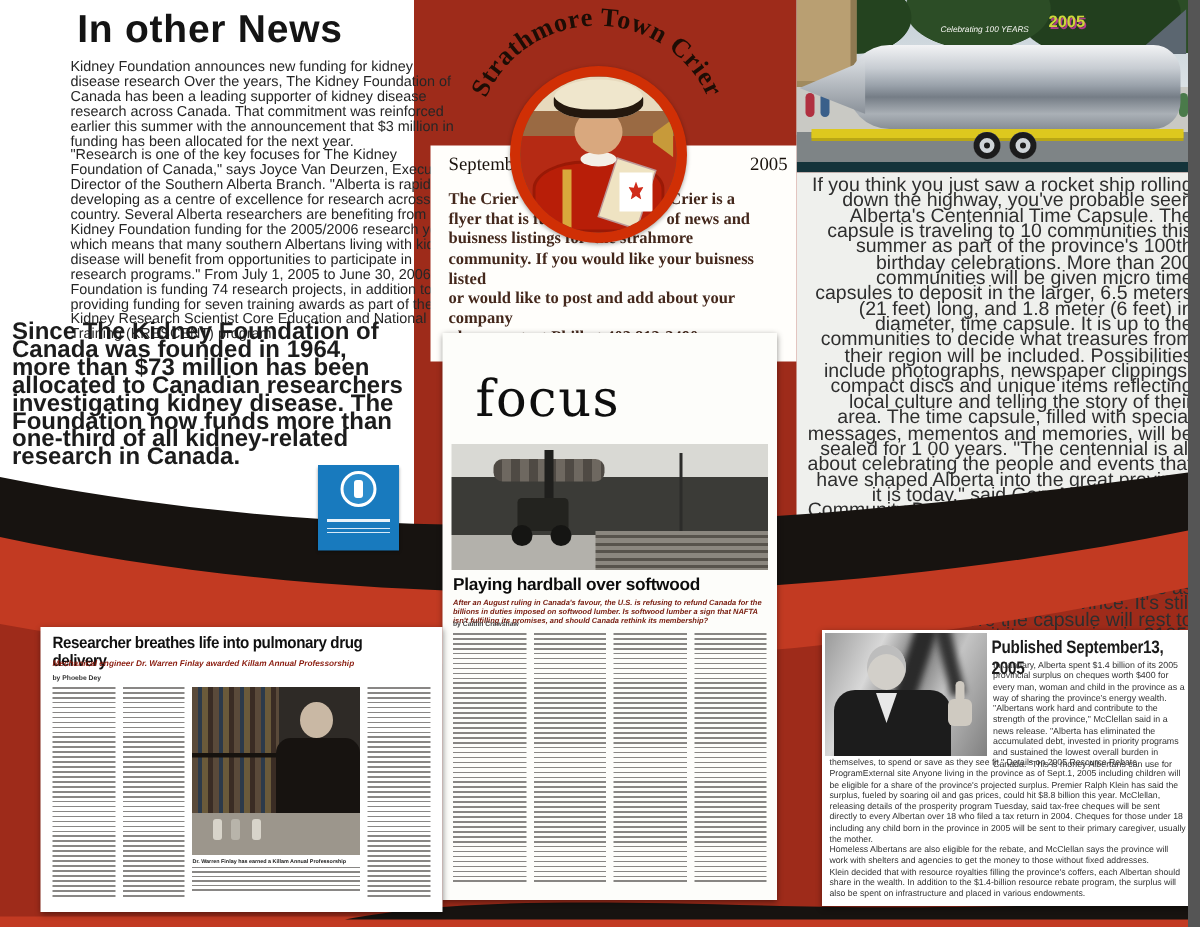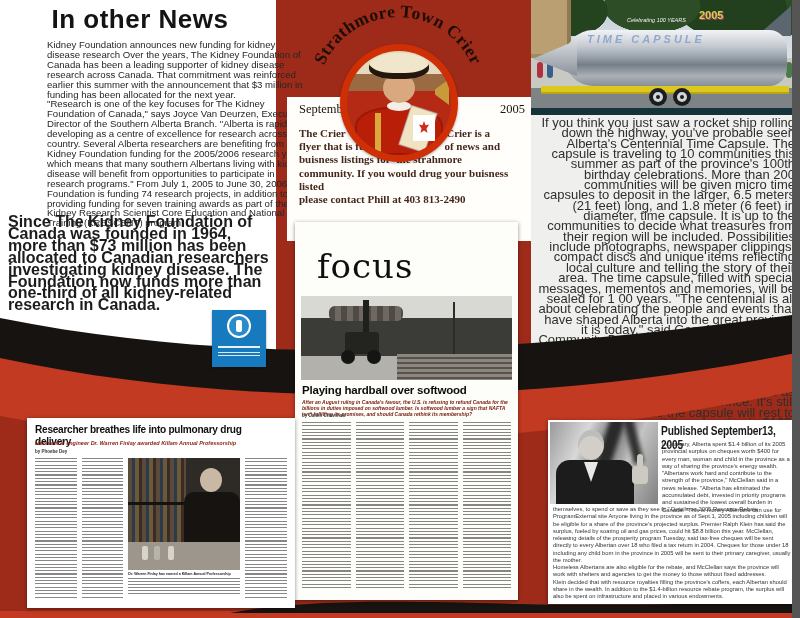--- a/index.html
+++ b/index.html
@@ -199,21 +199,20 @@
     <div class="p2"></div>
     <div class="p3"></div>
     <div class="p4"></div>
     <div class="cap-road"></div>
     <div class="cap-trailer"></div>
     <div class="wheel w1"></div>
     <div class="wheel w2"></div>
     <div class="cap-fin"></div>
     <div class="cap-body"></div>
     <div class="cap-nose"></div>
-    <div class="cap-label">TIME CAPSULE</div>
     <div class="cap-celeb">Celebrating 100 YEARS</div>
     <div class="cap-2005">2005</div>
     <div class="cap-strip"></div>
   </div>
 
   <div class="abs cap-article">
     <div class="txt">If you think you just saw a rocket ship rolling down the highway, you've probable seen Alberta's Centennial Time Capsule. The capsule is traveling to 10 communities this summer as part of the province's 100th birthday celebrations. More than 200 communities will be given micro time capsules to deposit in the larger, 6.5 meters (21 feet) long, and 1.8 meter (6 feet) in diameter, time capsule. It is up to the communities to decide what treasures from their region will be included. Possibilities include photographs, newspaper clippings, compact discs and unique items reflecting local culture and telling the story of their area. The time capsule, filled with special messages, mementos and memories, will be sealed for 1 00 years. "The centennial is all about celebrating the people and events that have shaped Alberta into the great province it is today," said Gary Mar, Minister of Community Development responsible for the Alberta Centennial. "The Centennial Time Capsule will capture the memories and legacies of this generation to share with the next century of Albertans." Albertans are invited to come out and see the vehicles as they make stops across the province. It's still not decided where the capsule will rest to await its reopening in 2105.</div>
   </div>
 
   <svg class="abs swoosh" width="800" height="618" viewBox="0 0 800 618">
@@ -234,21 +233,22 @@
           <span class="r1">Crier is a</span>
         </div>
       <div class="pair">
           <span>flyer that is full</span>
           <span class="r2">of news and</span>
         </div>
       <div class="pair">
           <span>buisness listings for</span>
           <span class="r3">the strahmore</span>
         </div>
-      <div>community. If you would drug your buisness listed</div>
+      <div>community. If you would like your buisness listed</div>
+      <div>or would like to post and add about your company</div>
       <div>please contact Phill at 403 813-2490</div>
     </div>
   </div>
 
   <div class="abs crier-ring">
     <div class="crier-photo">
       <div class="bg"></div>
       <div class="coat"></div>
       <div class="gold"></div>
       <div class="scroll"></div>

